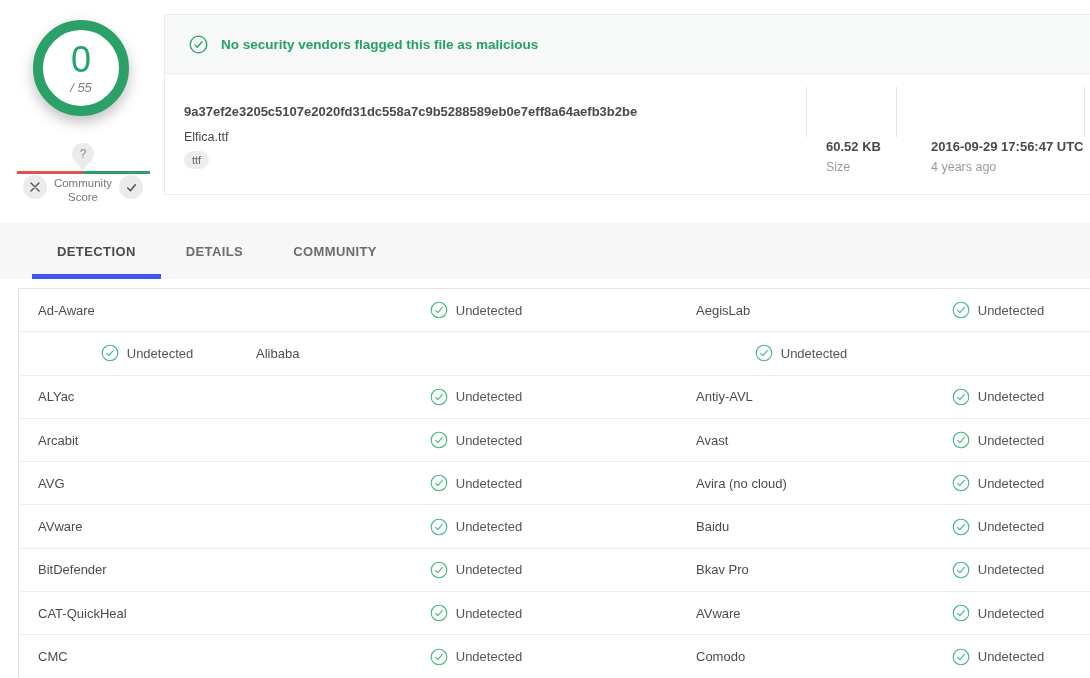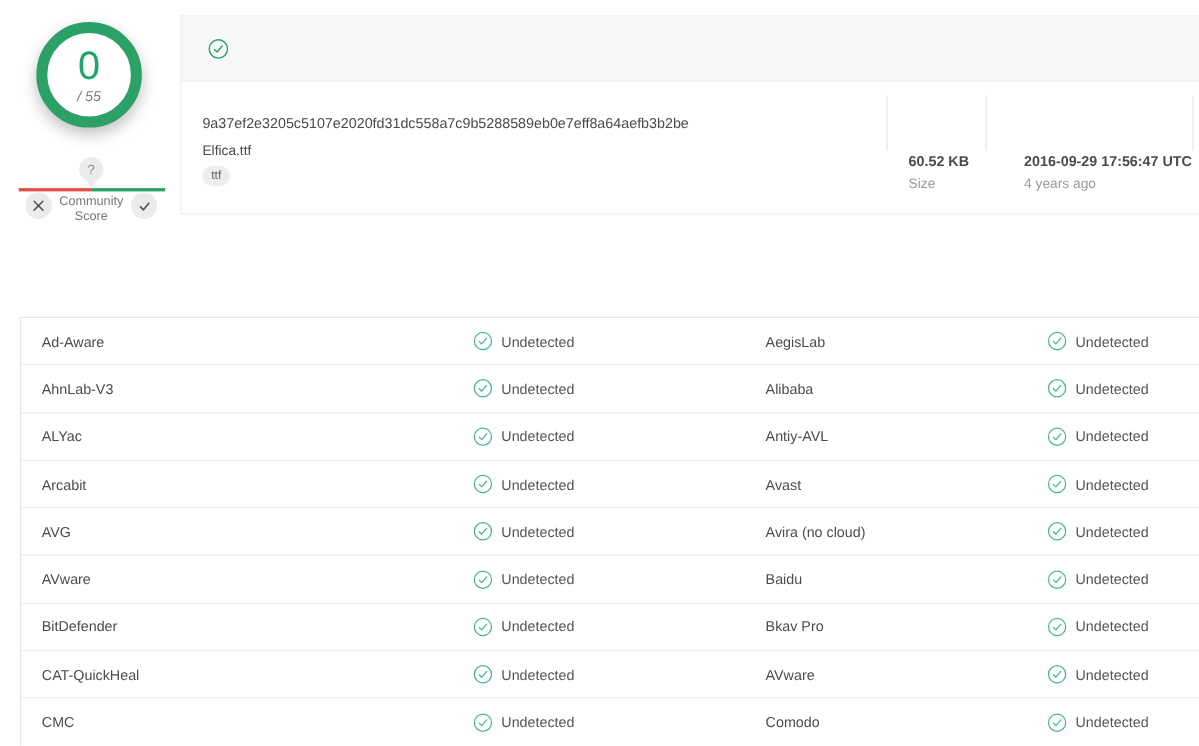--- a/index.html
+++ b/index.html
@@ -33,21 +33,21 @@
   .community-label { position:absolute; left:43px; top:36px; width:80px; text-align:center;
     font-size:11.5px; line-height:14px; color:#777; }
 
   
   .file-card { position:absolute; left:164px; top:14px; width:926px; height:181px;
     background:#fff; border:1px solid #ebebeb; border-right:none; }
   .banner { height:59px; background:#f7f8f8; display:flex; align-items:center;
     padding-left:24px; border-bottom:1px solid #efefef; }
   .banner-text { margin-left:13px; color:#27a065; font-size:13.5px; font-weight:bold; }
   .file-body { position:relative; height:120px; }
-  .file-hash { position:absolute; left:19px; top:30px; font-size:13px; color:#4a4a4a; }
+  .file-hash { position:absolute; left:19px; top:30px; font-size:13px; color:#4a4a4a;font-weight:bold; }
   .file-name { position:absolute; left:19px; top:56px; font-size:12.5px; color:#4a4a4a; }
   .file-tag { position:absolute; left:19px; top:77px; background:#ededed; color:#666;
     font-size:11px; padding:3px 8px; border-radius:9px; cursor:pointer; }
   .meta-divider { position:absolute; top:13px; width:1px; height:50px; background:#e3e3e3; }
   .div-1 { left:641px; } .div-2 { left:731px; } .div-3 { left:919px; }
   .meta-col { position:absolute; top:17px; }
   .meta-size { left:661px; } .meta-date { left:766px; }
   .meta-value { font-size:13px; color:#4a4a4a; font-weight:bold;margin-top:48px; }
   .meta-label { font-size:12.5px; color:#9b9b9b; margin-top:6px; }
 
@@ -101,39 +101,45 @@
       </button>
     </div>
   </div>
 
   <div class="file-card">
     <div class="banner">
       <svg width="19" height="19" viewBox="0 0 24 24" class="check-icon">
         <circle cx="12" cy="12" r="10.5" fill="none" stroke="#27a065" stroke-width="1.6"></circle>
         <path d="M7.5 12.5 L10.5 15.5 L16.5 8.5" fill="none" stroke="#27a065" stroke-width="1.6" stroke-linecap="round" stroke-linejoin="round"></path>
       </svg>
+      <span class="banner-text">No security vendors flagged this file as malicious</span>
     </div>
     <div class="file-body">
       <div class="file-hash">9a37ef2e3205c5107e2020fd31dc558a7c9b5288589eb0e7eff8a64aefb3b2be</div>
       <div class="file-name">Elfica.ttf</div>
       <span class="file-tag">ttf</span>
       <div class="meta-divider div-1"></div>
       <div class="meta-col meta-size">
         <div class="meta-value">60.52 KB</div>
         <div class="meta-label">Size</div>
       </div>
       <div class="meta-divider div-2"></div>
       <div class="meta-col meta-date">
         <div class="meta-value">2016-09-29 17:56:47 UTC</div>
         <div class="meta-label">4 years ago</div>
       </div>
       <div class="meta-divider div-3"></div>
     </div>
   </div>
 
+  <div class="tab-bar">
+    <div class="tab active">DETECTION</div>
+    <div class="tab">DETAILS</div>
+    <div class="tab">COMMUNITY</div>
+  </div>
 
   <div class="detect-table">
       <div class="detect-row">
     <div class="vendor">Ad-Aware</div>
     <div class="status">
       <svg width="18" height="18" viewBox="0 0 24 24" class="check-icon">
         <circle cx="12" cy="12" r="10.4" fill="none" stroke="#45b984" stroke-width="1.5"></circle>
         <path d="M7.5 12.5 L10.5 15.5 L16.5 8.5" fill="none" stroke="#45b984" stroke-width="1.5" stroke-linecap="round" stroke-linejoin="round"></path>
       </svg>
       <span class="status-text">Undetected</span>
@@ -141,21 +147,20 @@
     <div class="vendor">AegisLab</div>
     <div class="status">
       <svg width="18" height="18" viewBox="0 0 24 24" class="check-icon">
         <circle cx="12" cy="12" r="10.4" fill="none" stroke="#45b984" stroke-width="1.5"></circle>
         <path d="M7.5 12.5 L10.5 15.5 L16.5 8.5" fill="none" stroke="#45b984" stroke-width="1.5" stroke-linecap="round" stroke-linejoin="round"></path>
       </svg>
       <span class="status-text">Undetected</span>
     </div>
   </div>
       <div class="detect-row">
-    <div class="vendor">AhnLab-V3</div>
     <div class="status">
       <svg width="18" height="18" viewBox="0 0 24 24" class="check-icon">
         <circle cx="12" cy="12" r="10.4" fill="none" stroke="#45b984" stroke-width="1.5"></circle>
         <path d="M7.5 12.5 L10.5 15.5 L16.5 8.5" fill="none" stroke="#45b984" stroke-width="1.5" stroke-linecap="round" stroke-linejoin="round"></path>
       </svg>
       <span class="status-text">Undetected</span>
     </div>
     <div class="vendor">Alibaba</div>
     <div class="status">
       <svg width="18" height="18" viewBox="0 0 24 24" class="check-icon">

